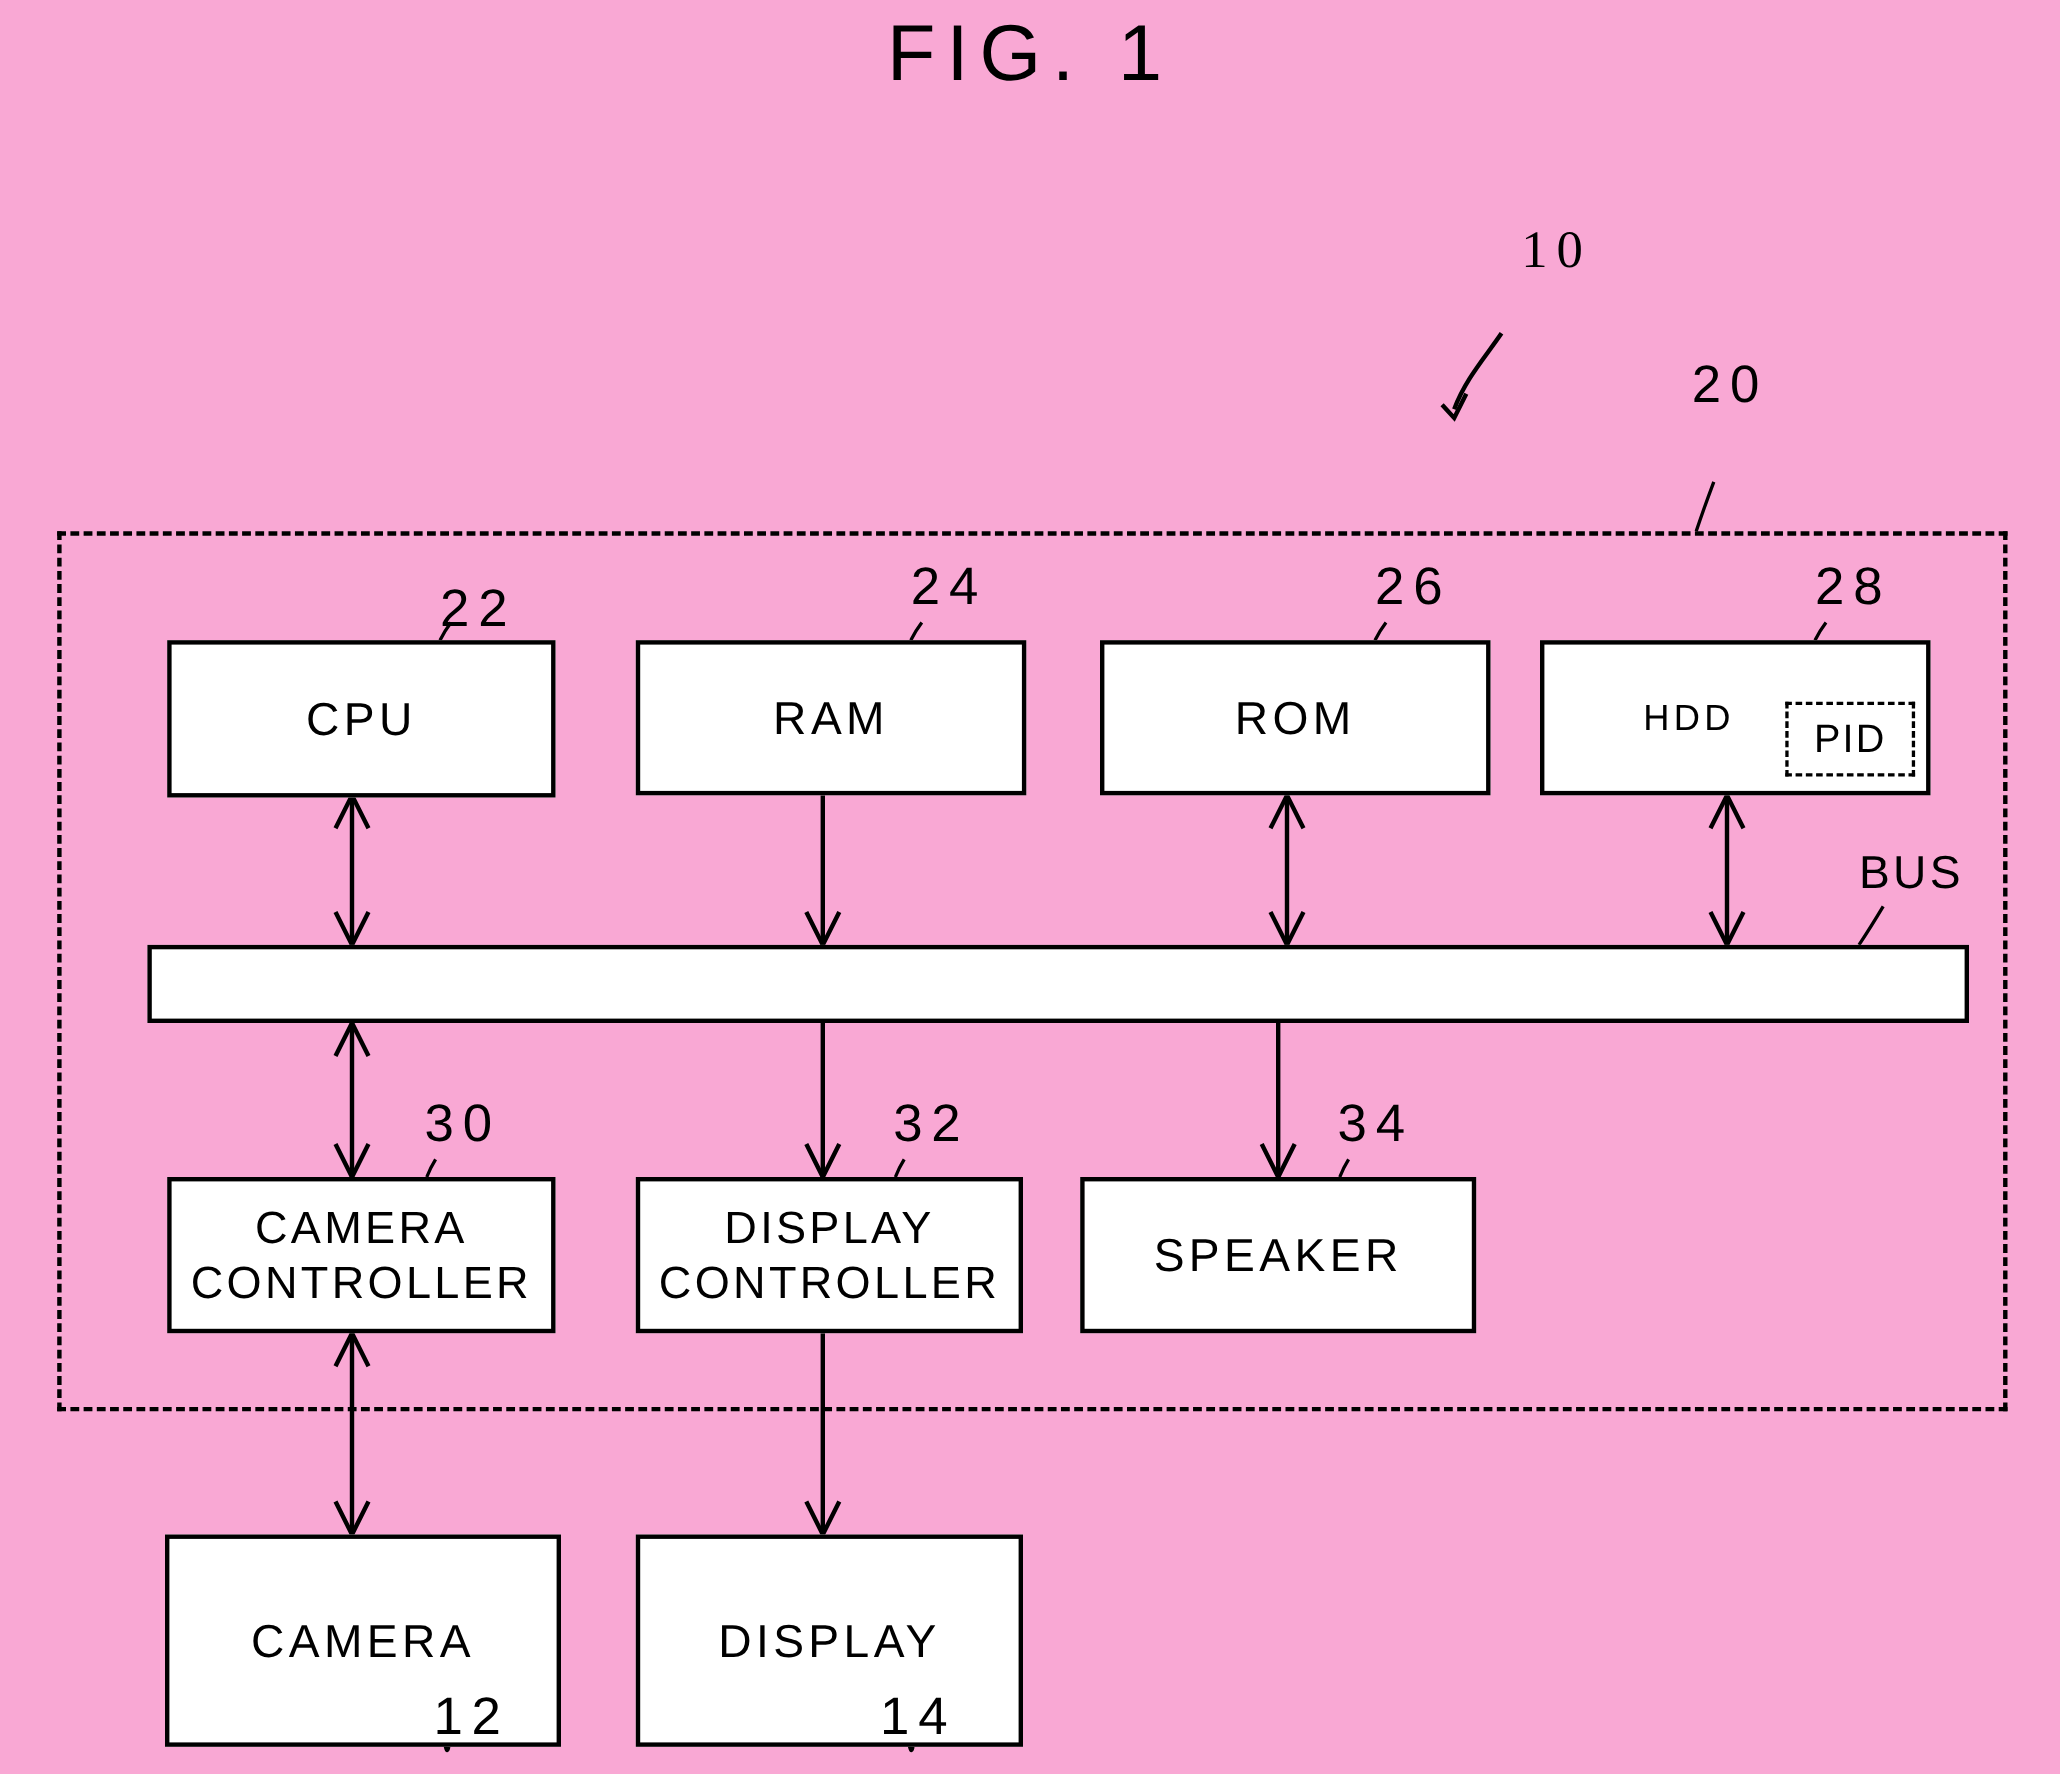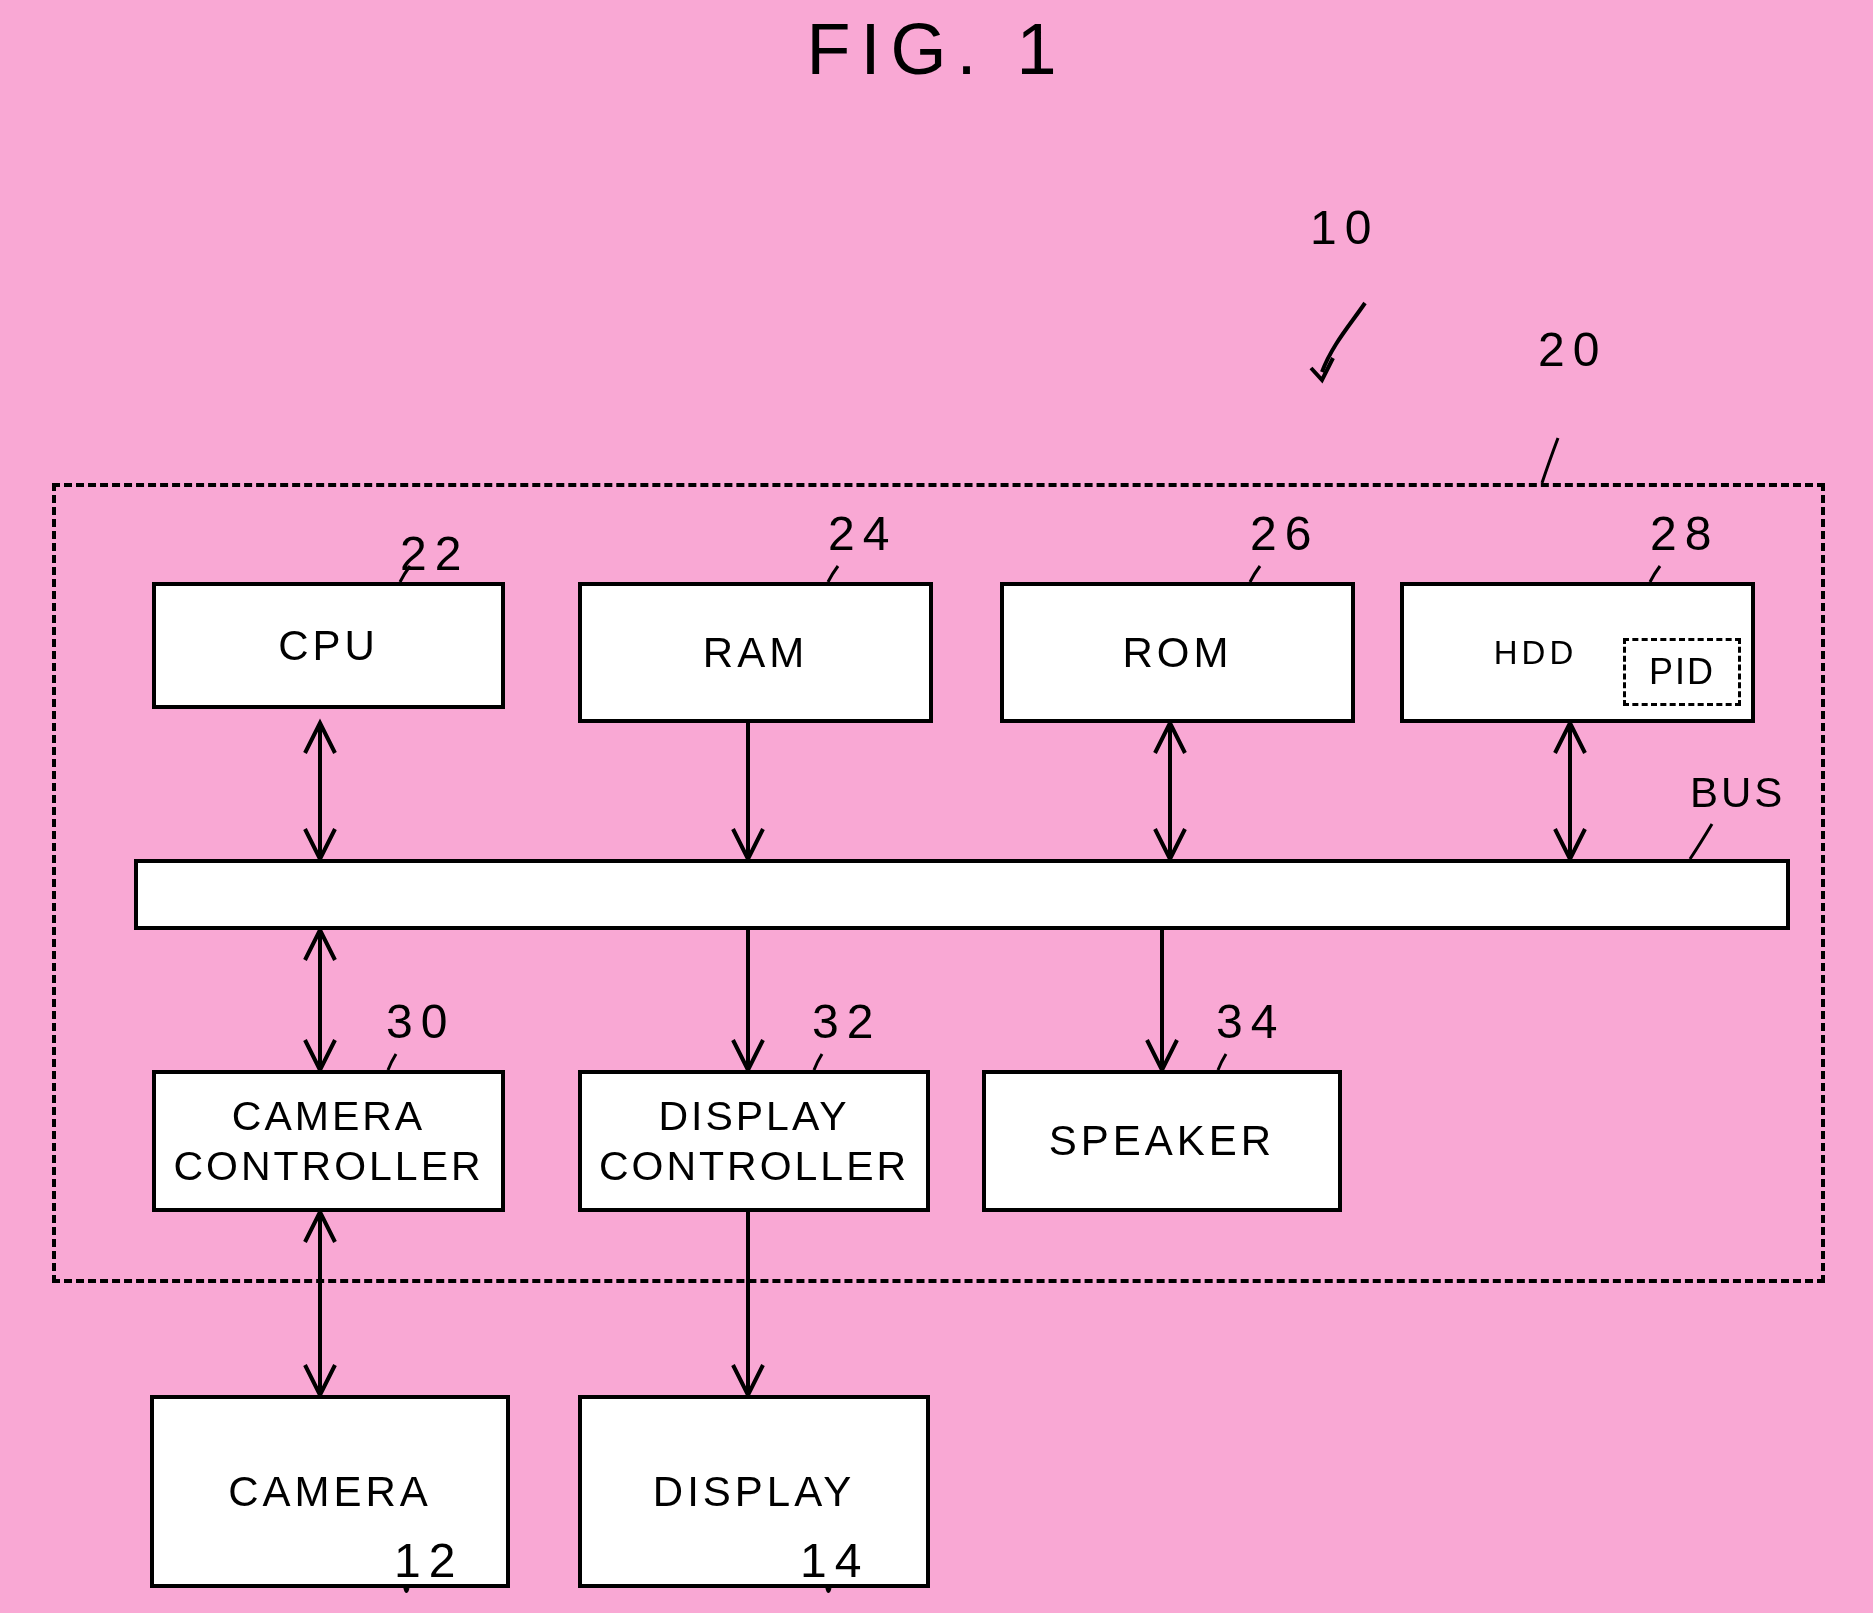--- a/index.html
+++ b/index.html
@@ -179,21 +179,21 @@
       <path d="M 1311 368 L 1322 380 L 1333 358" stroke-width="4"></path>
     </g>
   </svg>
 
   <div class="enclosure" id="enclosure" style="left: 52px; top: 483px; width: 1773px; height: 800px;"></div>
 
   <div class="busbar" id="busbar" style="left: 134px; top: 859px; width: 1656px; height: 71px;"></div>
   <div class="bus-label" id="bus-label" style="left: 1690px; top: 769px;">BUS</div>
 
   <div id="blocks-root">
-      <div class="box" style="left: 152px; top: 582px; width: 353px; height: 127px;">
+      <div class="box" style="left: 152px; top: 582px; width: 353px; height: 143px;">
         <span class="box-label">CPU</span>
       </div>
       <div class="box" style="left: 578px; top: 582px; width: 355px; height: 141px;">
         <span class="box-label">RAM</span>
       </div>
       <div class="box" style="left: 1000px; top: 582px; width: 355px; height: 141px;">
         <span class="box-label">ROM</span>
       </div>
       <div class="box" style="left: 1400px; top: 582px; width: 355px; height: 141px;">
         <span class="hdd-text" style="position: relative; left: -42px;">HDD</span>
@@ -214,21 +214,21 @@
       </div>
       <div class="box" style="left: 150px; top: 1395px; width: 360px; height: 193px;">
         <span class="box-label">CAMERA</span>
       </div>
       <div class="box" style="left: 578px; top: 1395px; width: 352px; height: 193px;">
         <span class="box-label">DISPLAY</span>
       </div>
     </div>
 
   <div id="refs-root">
-      <div class="ref" style="left: 1310px; top: 200px;">10</div>
+      <div class="ref" style="left: 1383px; top: 200px; font-family: Liberation Serif, serif;">10</div>
       <div class="ref" style="left: 1538px; top: 322px;">20</div>
       <div class="ref" style="left: 400px; top: 526px;">22</div>
       <div class="ref" style="left: 828px; top: 506px;">24</div>
       <div class="ref" style="left: 1250px; top: 506px;">26</div>
       <div class="ref" style="left: 1650px; top: 506px;">28</div>
       <div class="ref" style="left: 386px; top: 994px;">30</div>
       <div class="ref" style="left: 812px; top: 994px;">32</div>
       <div class="ref" style="left: 1216px; top: 994px;">34</div>
       <div class="ref" style="left: 378px; top: 1533px; margin-left: 16px;">12</div>
       <div class="ref" style="left: 800px; top: 1533px;">14</div>

